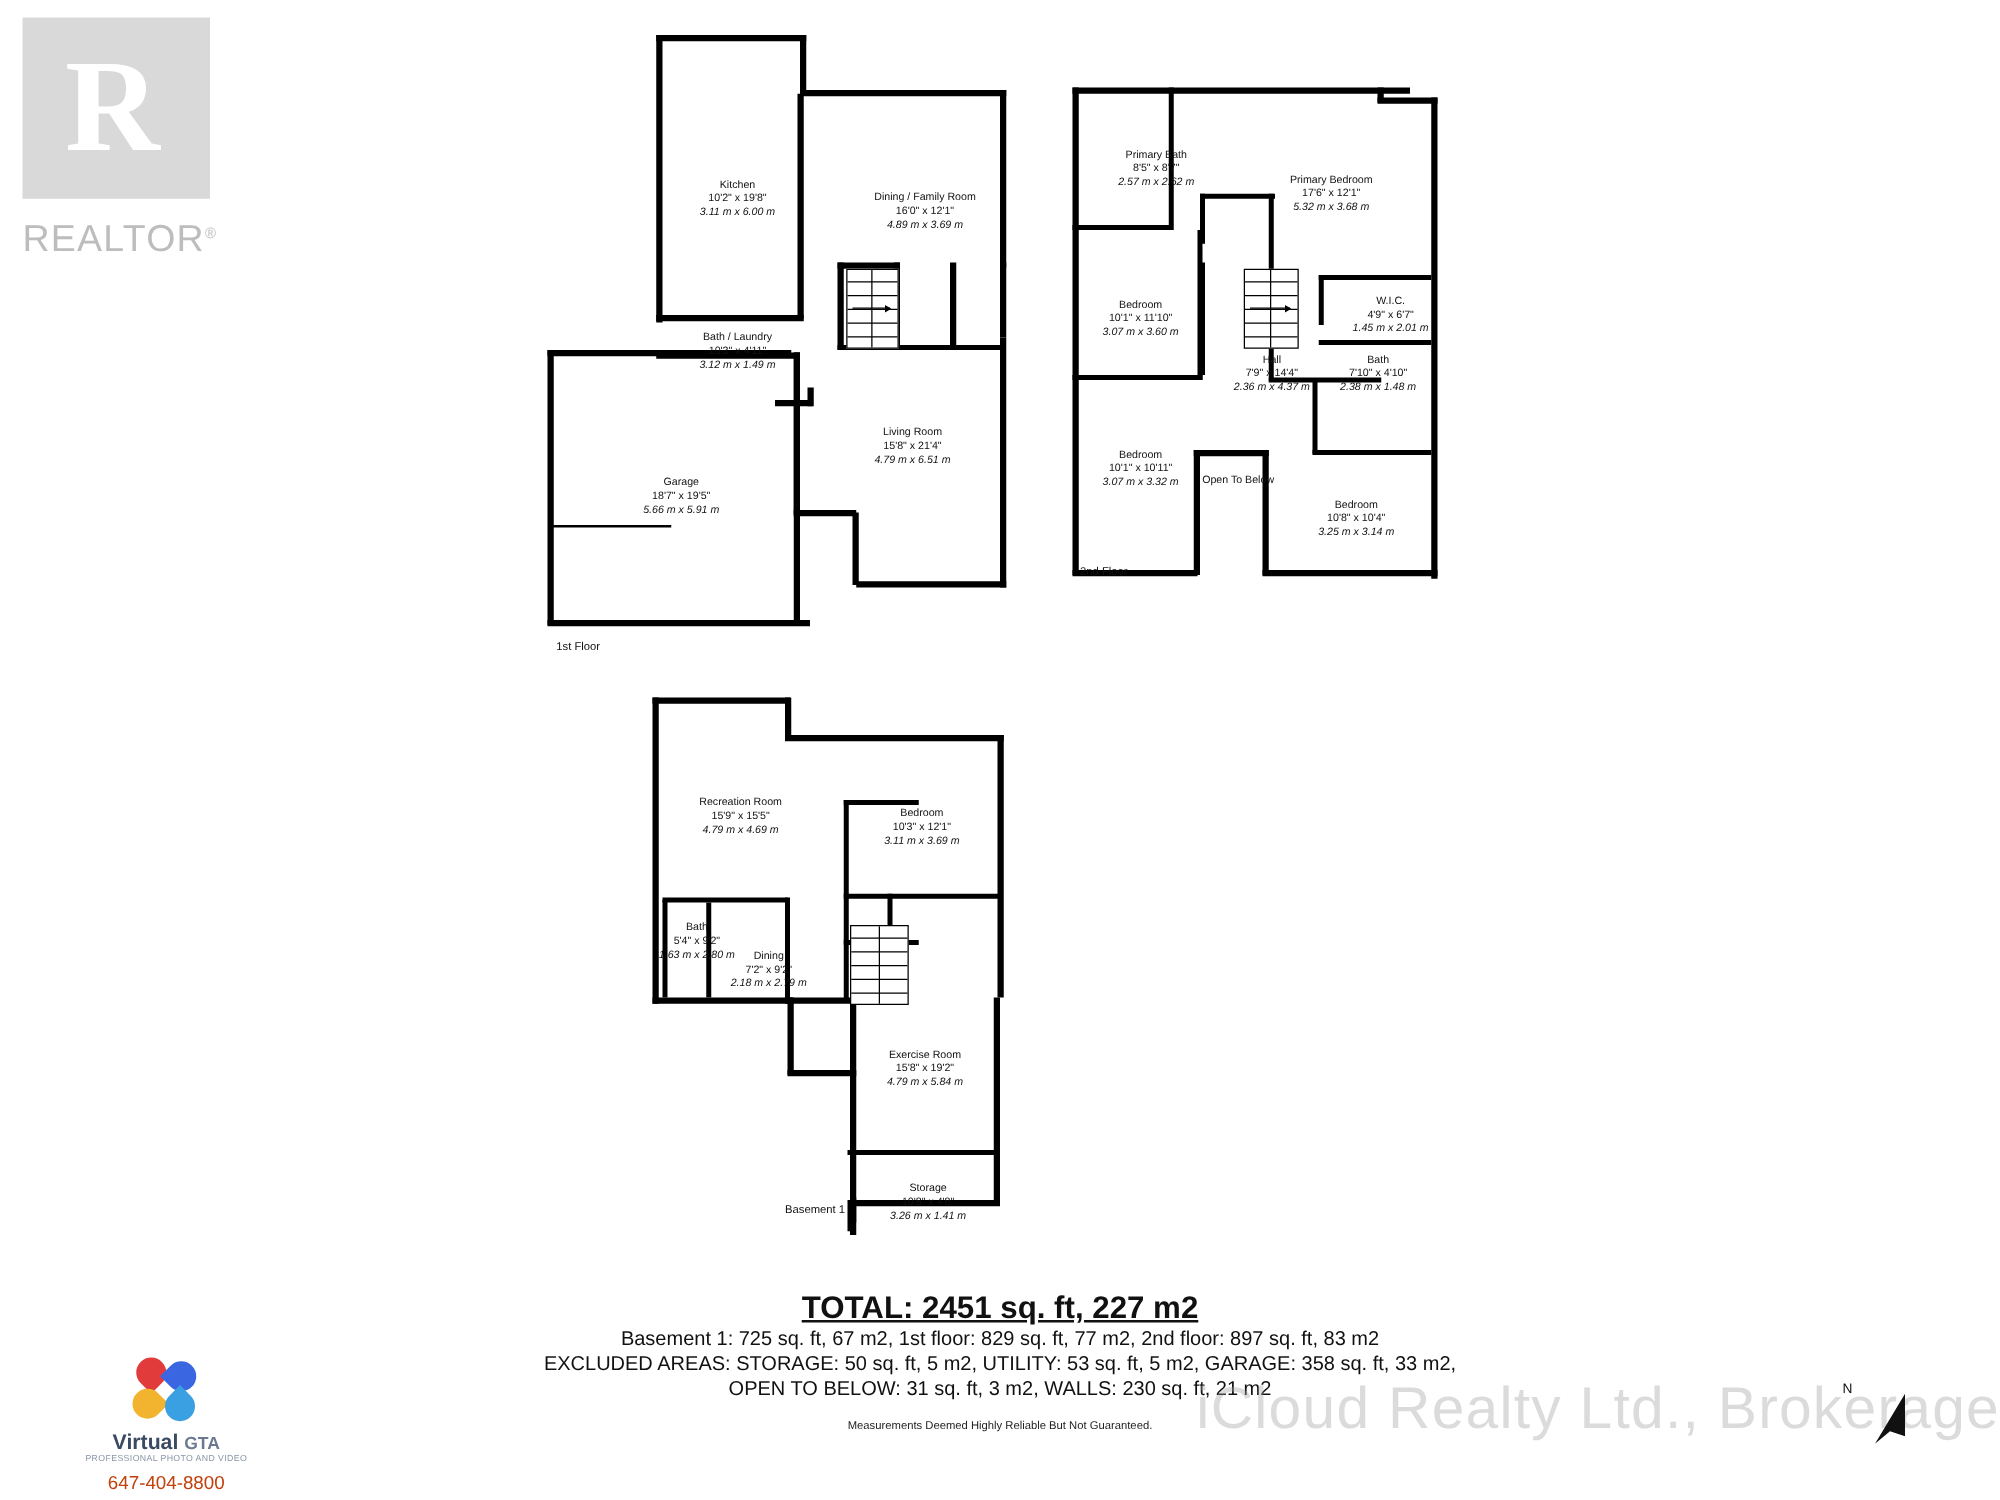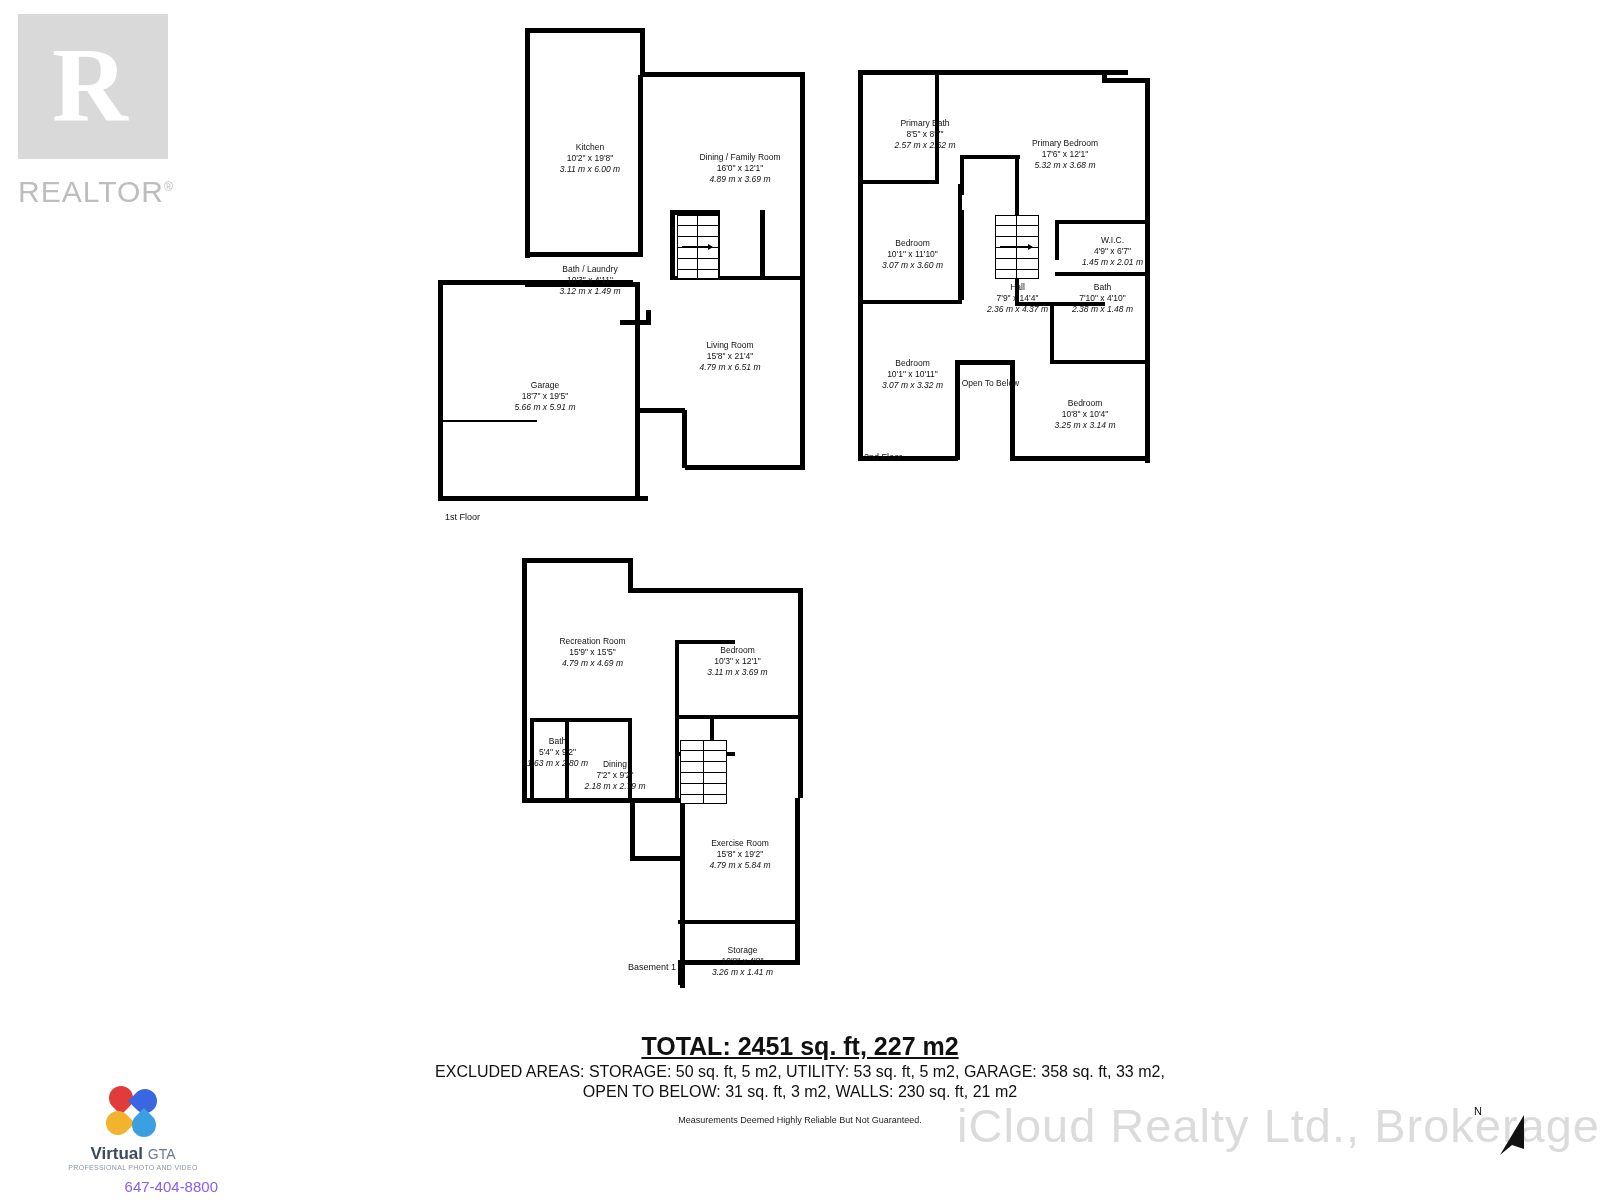--- a/index.html
+++ b/index.html
@@ -25,23 +25,23 @@
 
   
   #vgta{left:48px;top:1086px;width:170px;}
   #vgta .petals{position:relative;width:54px;height:54px;margin:0 auto;}
   #vgta .petals span{position:absolute;width:24px;height:24px;border-radius:50% 50% 50% 0;}
   #vgta .p1{left:3px;top:0px;background:#e23b3b;transform:rotate(-45deg);}
   #vgta .p2{left:27px;top:3px;background:#3b66e2;transform:rotate(45deg);}
   #vgta .p3{left:0px;top:25px;background:#f2b32e;transform:rotate(-135deg);}
   #vgta .p4{left:26px;top:27px;background:#3ba0e2;transform:rotate(135deg);}
   #vgta .name{text-align:center;font-size:17px;color:#3b4a63;font-weight:700;margin-top:4px;}
-  #vgta .name em{font-style:normal;font-weight:400;font-size:14px;color:#6b7a91;}
+  #vgta .name em{font-style:normal;font-weight:700;font-size:14px;color:#6b7a91;}
   #vgta .sub{text-align:center;font-size:7px;color:#8a96a8;letter-spacing:.3px;}
-  #vgta .phone{text-align:right;font-size:15px;color:#8b5cf6;margin-top:7px;}
+  #vgta .phone{text-align:center;font-size:15px;color:#c2410c;margin-top:7px;}
 
   
   .wall{position:absolute;background:#000;}
   .room{position:absolute;text-align:center;line-height:1.28;color:#111;}
   .room .nm{font-size:8.5px;}
   .room .d1{font-size:8.5px;}
   .room .d2{font-size:8.5px;font-style:italic;}
   .floorlabel{position:absolute;font-size:9px;color:#111;}
   .stairs{position:absolute;border:1.5px solid #000;background:#fff;}
   .stairs i{position:absolute;left:0;right:0;height:0;border-top:1px solid #000;}
@@ -302,20 +302,21 @@
     <div class="nm">Storage</div>
     <div class="d1">10'8" x 4'8"</div>
     <div class="d2">3.26 m x 1.41 m</div>
   </div>
 
   <div class="floorlabel" style="left:118px;top:422px;">Basement 1</div>
 </div>
 
 <div id="totals">
   <div class="t1">TOTAL: 2451 sq. ft, 227 m2</div>
+  <div class="t2">Basement 1: 725 sq. ft, 67 m2, 1st floor: 829 sq. ft, 77 m2, 2nd floor: 897 sq. ft, 83 m2</div>
   <div class="t3">EXCLUDED AREAS: STORAGE: 50 sq. ft, 5 m2, UTILITY: 53 sq. ft, 5 m2, GARAGE: 358 sq. ft, 33 m2,</div>
   <div class="t4">OPEN TO BELOW: 31 sq. ft, 3 m2, WALLS: 230 sq. ft, 21 m2</div>
   <div class="t5">Measurements Deemed Highly Reliable But Not Guaranteed.</div>
 </div>
 
 <div id="watermark">iCloud Realty Ltd., Brokerage</div>
 
 <div id="vgta" class="plan">
   <div class="petals">
     <span class="p1"></span>

